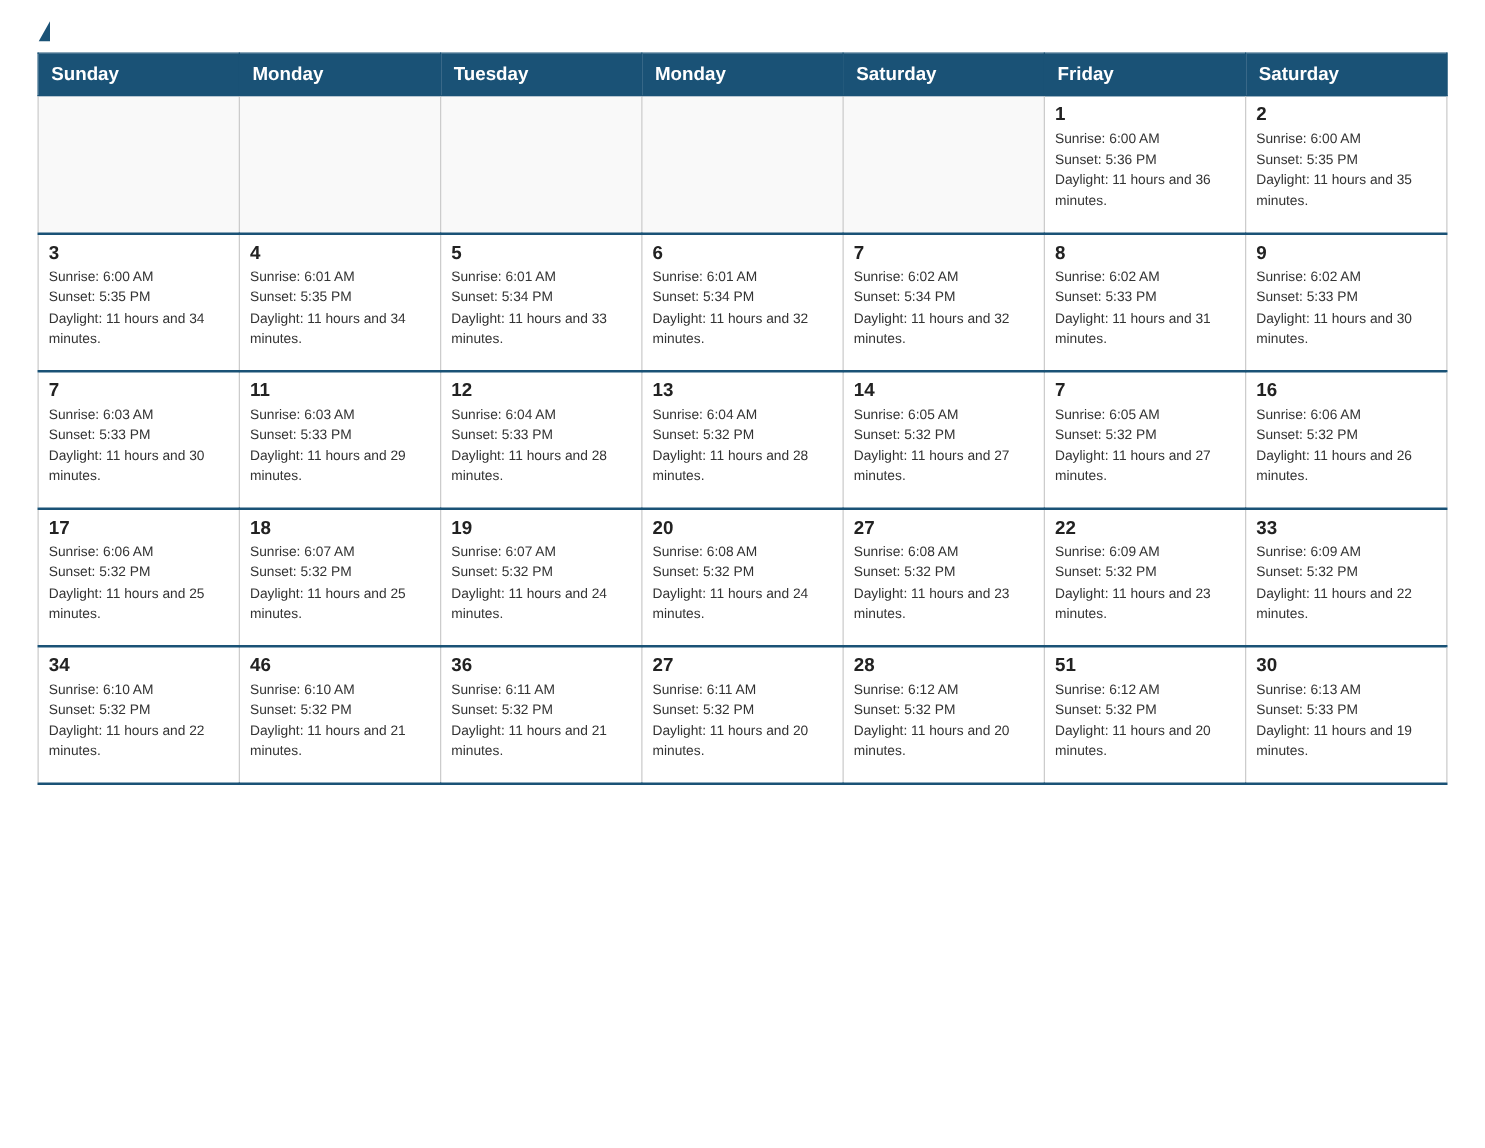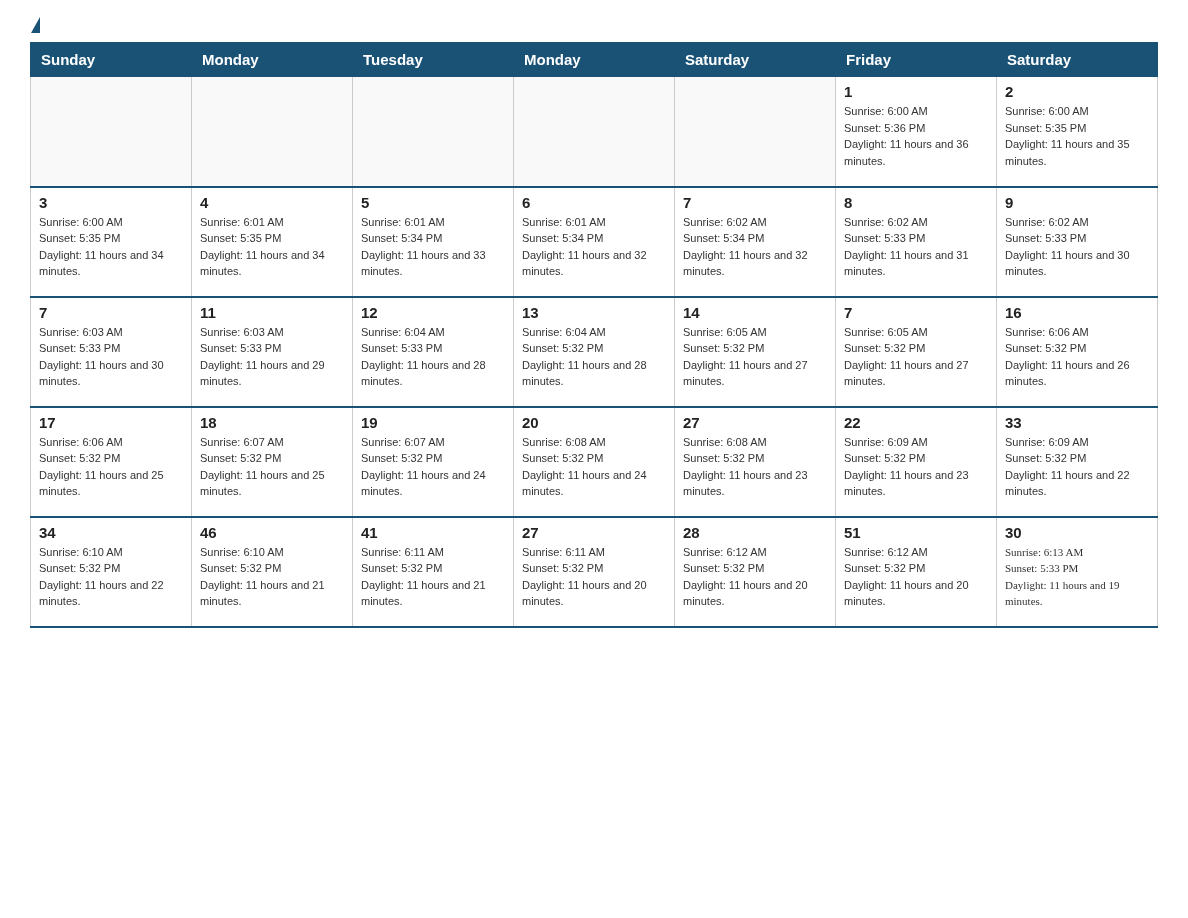--- a/index.html
+++ b/index.html
@@ -292,21 +292,21 @@
 Sunset: 5:32 PM
 Daylight: 11 hours and 22 minutes.</div>
         </td>
         <td>
           <span class="day-number">46</span>
           <div class="day-info" style="white-space: pre-line;">Sunrise: 6:10 AM
 Sunset: 5:32 PM
 Daylight: 11 hours and 21 minutes.</div>
         </td>
         <td>
-          <span class="day-number">41</span>
+          <span class="day-number">36</span>
           <div class="day-info" style="white-space: pre-line;">Sunrise: 6:11 AM
 Sunset: 5:32 PM
 Daylight: 11 hours and 21 minutes.</div>
         </td>
         <td>
           <span class="day-number">27</span>
           <div class="day-info" style="white-space: pre-line;">Sunrise: 6:11 AM
 Sunset: 5:32 PM
 Daylight: 11 hours and 20 minutes.</div>
         </td>
@@ -317,19 +317,19 @@
 Daylight: 11 hours and 20 minutes.</div>
         </td>
         <td>
           <span class="day-number">51</span>
           <div class="day-info" style="white-space: pre-line;">Sunrise: 6:12 AM
 Sunset: 5:32 PM
 Daylight: 11 hours and 20 minutes.</div>
         </td>
         <td>
           <span class="day-number">30</span>
-          <div class="day-info" style="white-space: pre-line; font-family: Liberation Serif, serif;">Sunrise: 6:13 AM
+          <div class="day-info" style="white-space: pre-line;">Sunrise: 6:13 AM
 Sunset: 5:33 PM
 Daylight: 11 hours and 19 minutes.</div>
         </td>
       </tr>
     </tbody>
 </table>
 
 </body></html>

